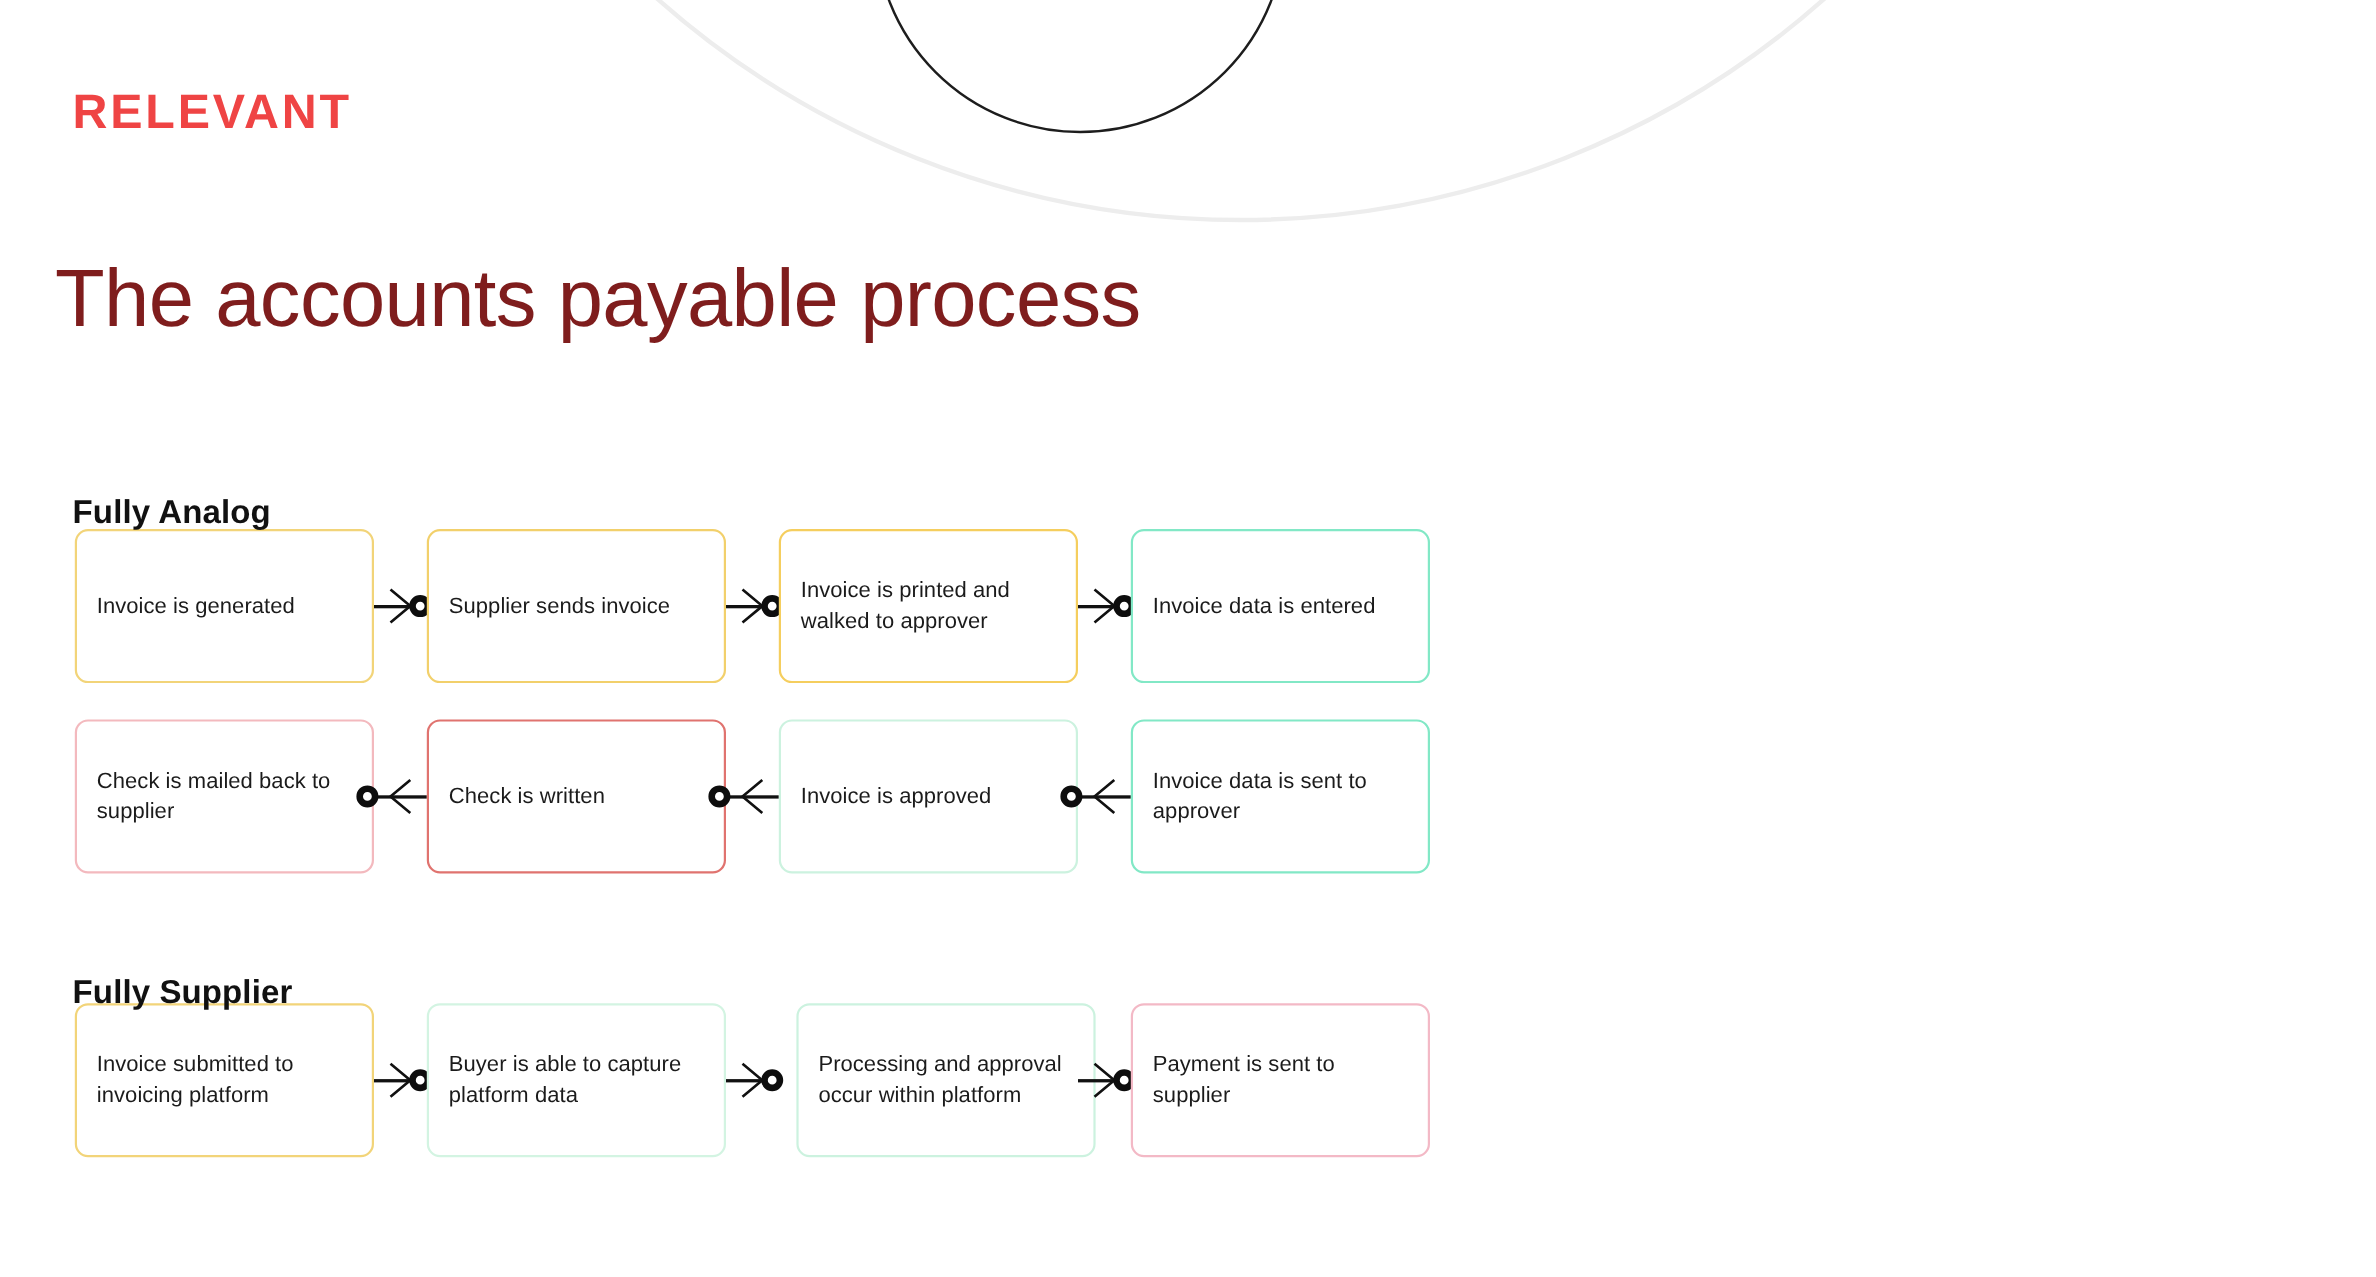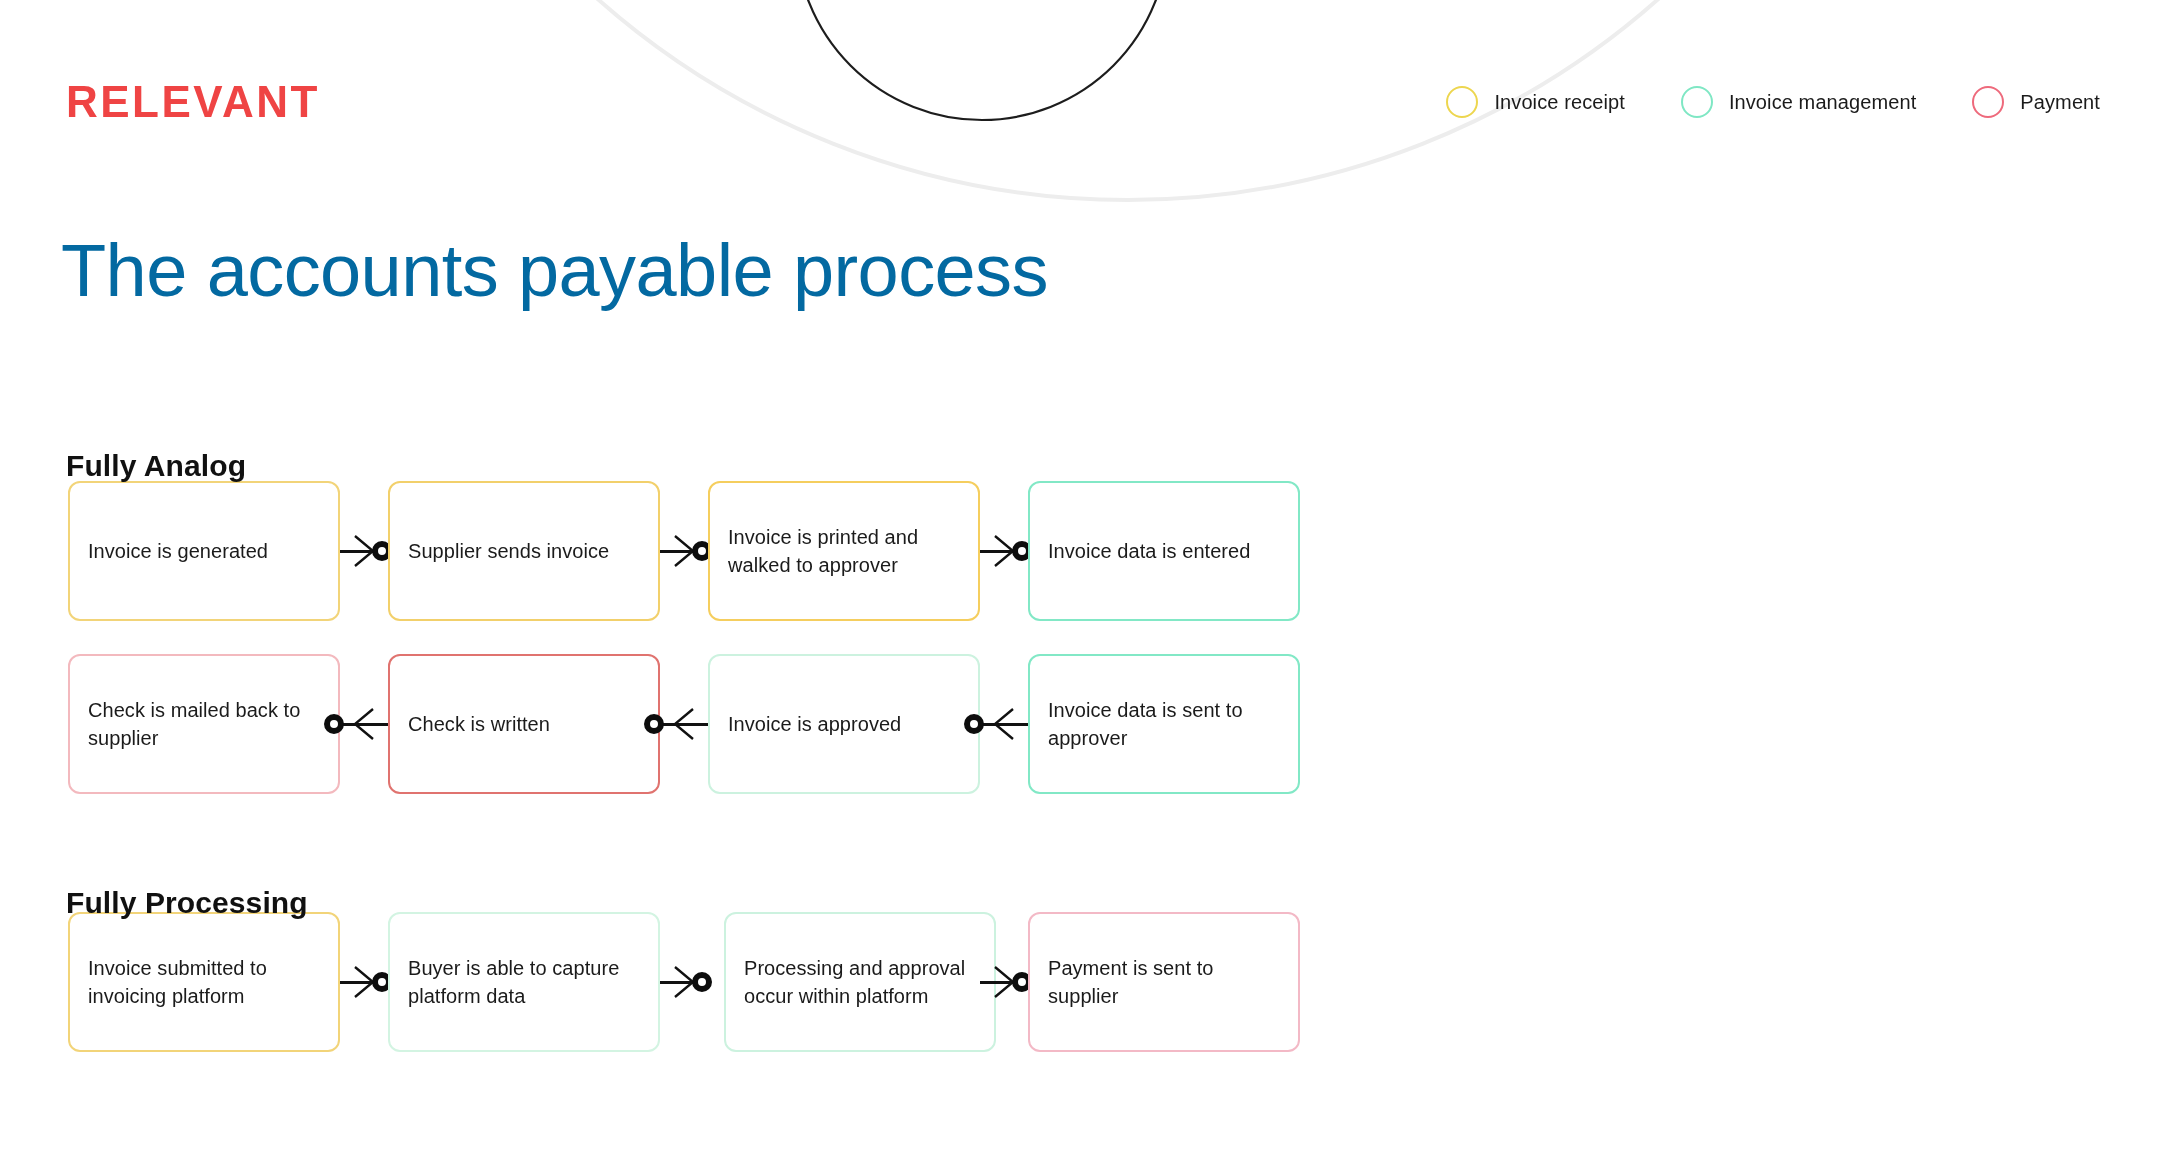--- a/index.html
+++ b/index.html
@@ -66,25 +66,25 @@
   .legend-label {
     font-size: 20px;
     color: #1b1b1b;
     white-space: nowrap;
     letter-spacing: 0.1px;
   }
 
   
   .page-title {
     position: absolute;
-    left: 61px;
+    left: 50px;
     top: 232px;
     font-size: 74px;
     font-weight: 300;
-    color: #0369a1;
+    color: #7f1d1d;
     letter-spacing: -0.6px;
     line-height: 1.05;
     z-index: 3;
   }
 
   
   .section-heading {
     position: absolute;
     left: 66px;
     font-size: 30px;
@@ -157,39 +157,25 @@
 
 <div id="stage">
 
   <svg class="deco-arcs" viewBox="0 0 2160 1161" preserveAspectRatio="none">
     <circle cx="982" cy="-66" r="186" fill="none" stroke="#1d1d1d" stroke-width="2.2"></circle>
     <circle cx="1128" cy="-600" r="800" fill="none" stroke="#ededed" stroke-width="4"></circle>
   </svg>
 
   <div class="brand">RELEVANT</div>
 
-  <div class="legend">
-    <div class="legend-item">
-      <span class="legend-dot" style="border-color: rgb(237, 214, 79);"></span>
-      <span class="legend-label">Invoice receipt</span>
-    </div>
-    <div class="legend-item">
-      <span class="legend-dot" style="border-color: rgb(127, 231, 196);"></span>
-      <span class="legend-label">Invoice management</span>
-    </div>
-    <div class="legend-item">
-      <span class="legend-dot" style="border-color: rgb(238, 106, 124);"></span>
-      <span class="legend-label">Payment</span>
-    </div>
-  </div>
 
   <h1 class="page-title">The accounts payable process</h1>
 
   <h2 class="section-heading" id="heading-analog">Fully Analog</h2>
-  <h2 class="section-heading" id="heading-automated">Fully Processing</h2>
+  <h2 class="section-heading" id="heading-automated">Fully Supplier</h2>
 
   <div class="flow-row" id="row-analog-1">
       <div class="node" style="left: 68px; border-color: rgb(242, 212, 121);">
         <span class="node-label">Invoice is generated</span>
       </div>
       <div class="connector" style="left: 340px; width: 48px;"></div>
       <svg viewBox="0 0 26 36" class="chev" style="left: 351px;">
         <path d="M4 3 L22 18 L4 33" fill="none" stroke="#111111" stroke-width="2.4"></path>
       </svg>
       <div class="endpoint" style="left: 372px;"></div>

